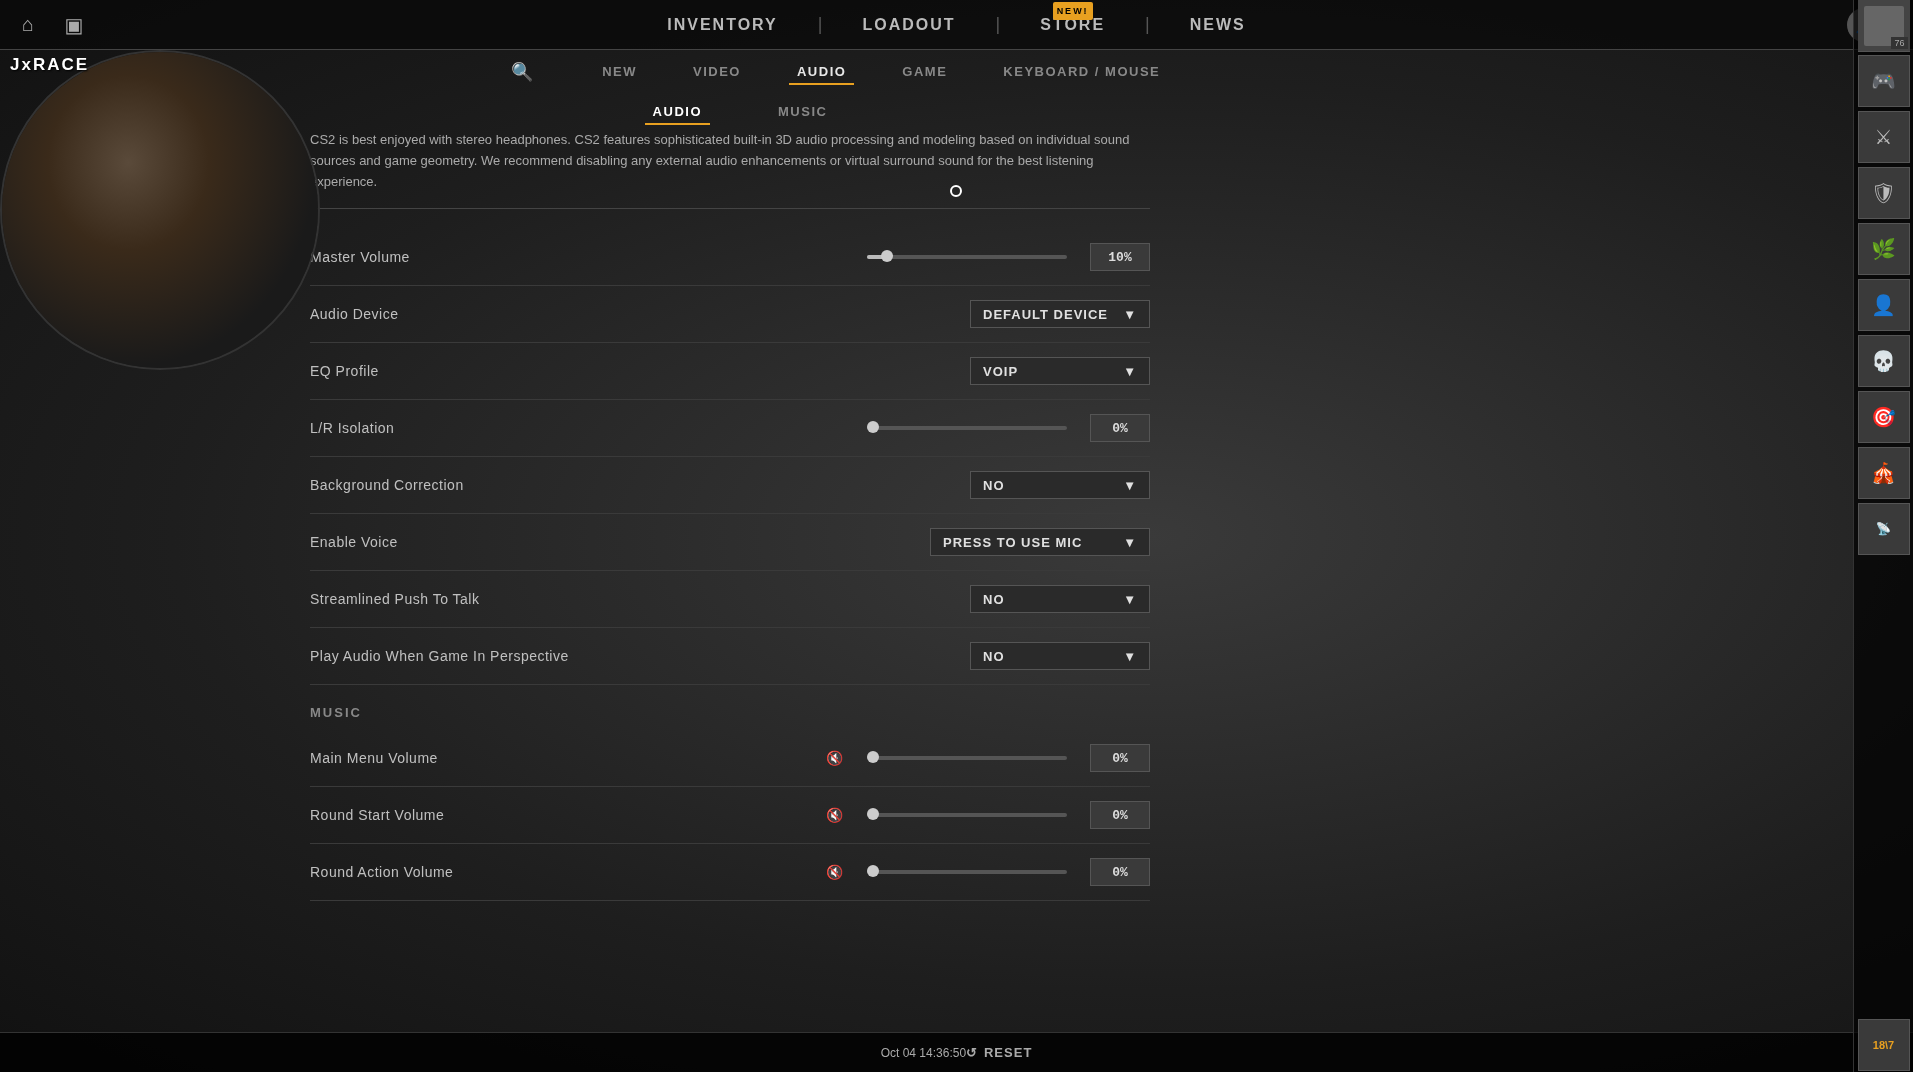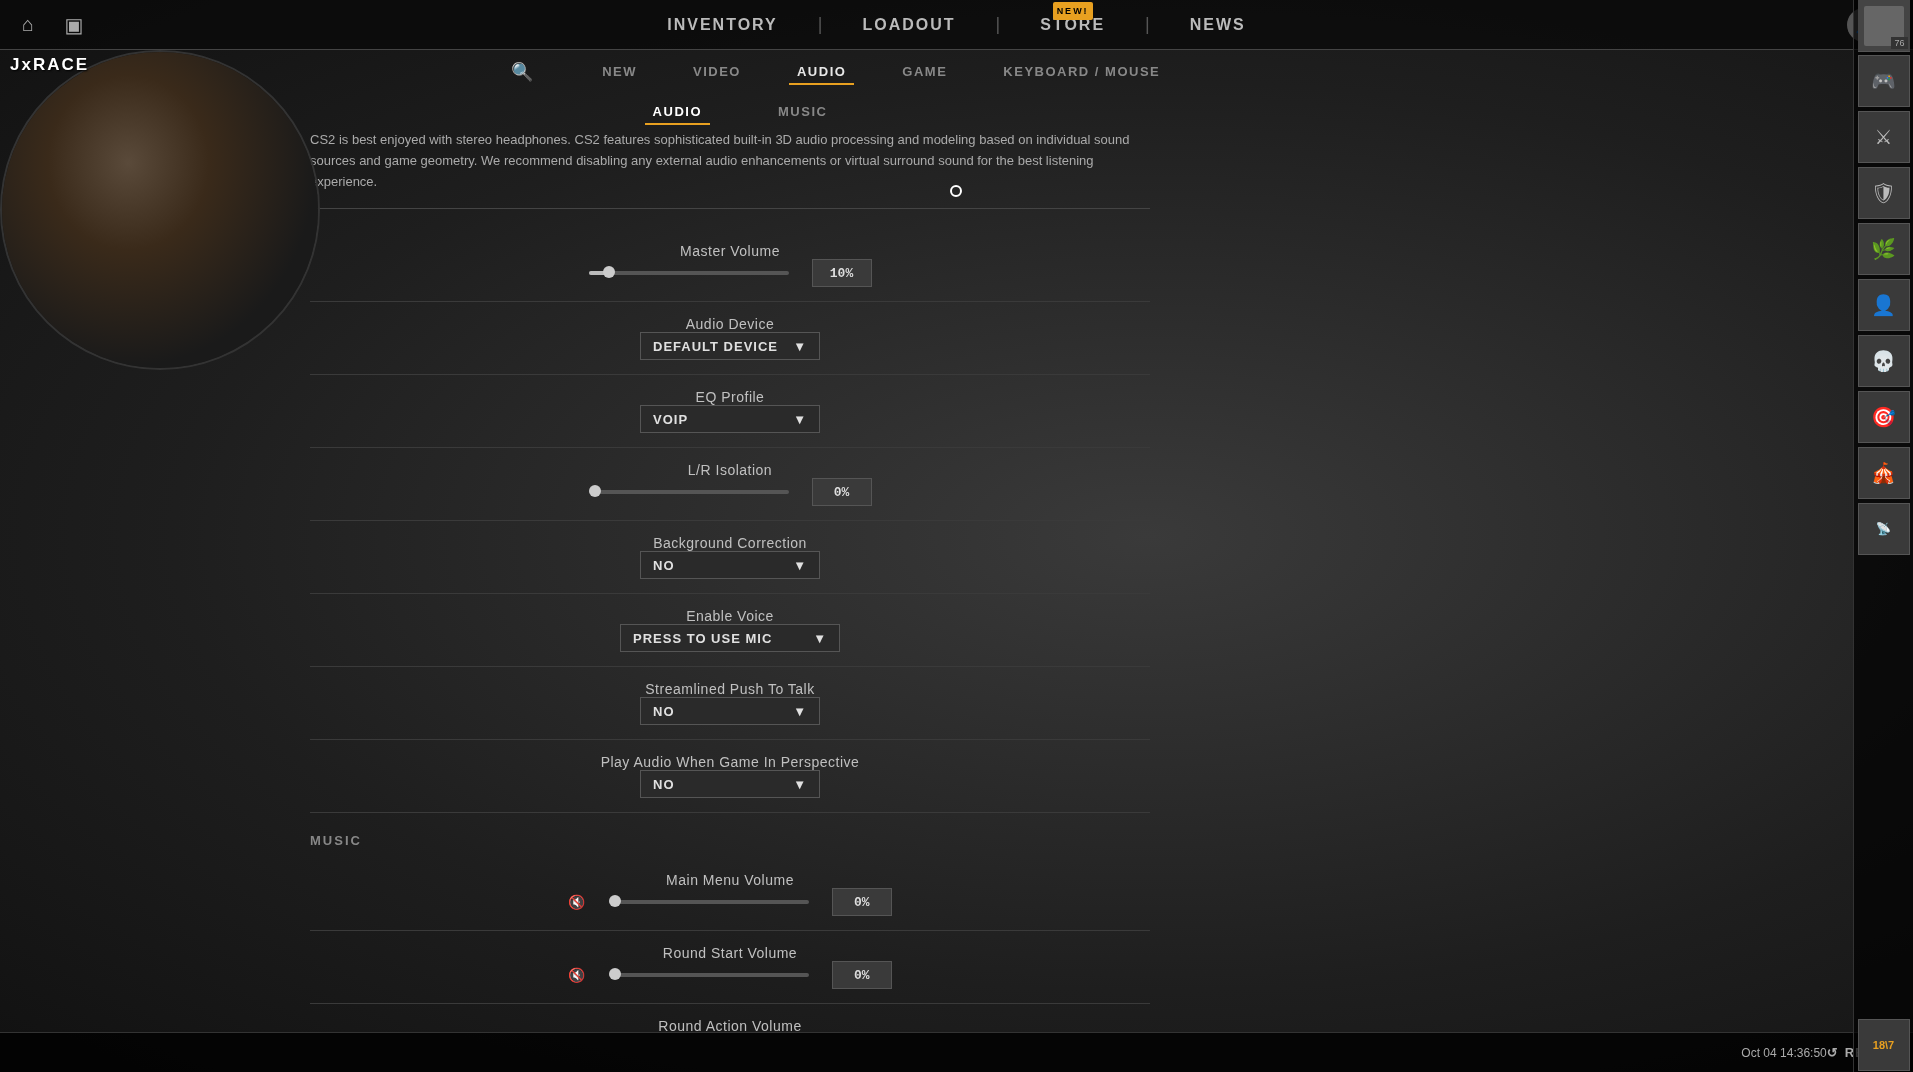--- a/index.html
+++ b/index.html
@@ -187,21 +187,20 @@
       padding-bottom: 16px;
       border-bottom: 1px solid #444;
     }
 
     .setting-row {
       display: flex;
       align-items: center;
       justify-content: space-between;
       padding: 14px 0;
       border-bottom: 1px solid #3a3a3a;
-      flex-direction: column;
     }
     .setting-label {
       font-size: 14px;
       color: #c0c0c0;
       font-weight: 500;
       letter-spacing: 0.5px;
     }
     .setting-control {
       display: flex;
       align-items: center;
@@ -378,21 +377,21 @@
     
     .bottom-bar {
       position: absolute;
       bottom: 0;
       left: 0;
       right: 0;
       height: 40px;
       background: rgba(0,0,0,0.8);
       display: flex;
       align-items: center;
-      justify-content: flex-end;
+      justify-content: center;
       padding: 0 20px;
       z-index: 10;
       border-top: 1px solid #333;
     }
     .timestamp {
       font-size: 12px;
       color: #aaa;
     }
     .reset-btn {
       display: flex;

